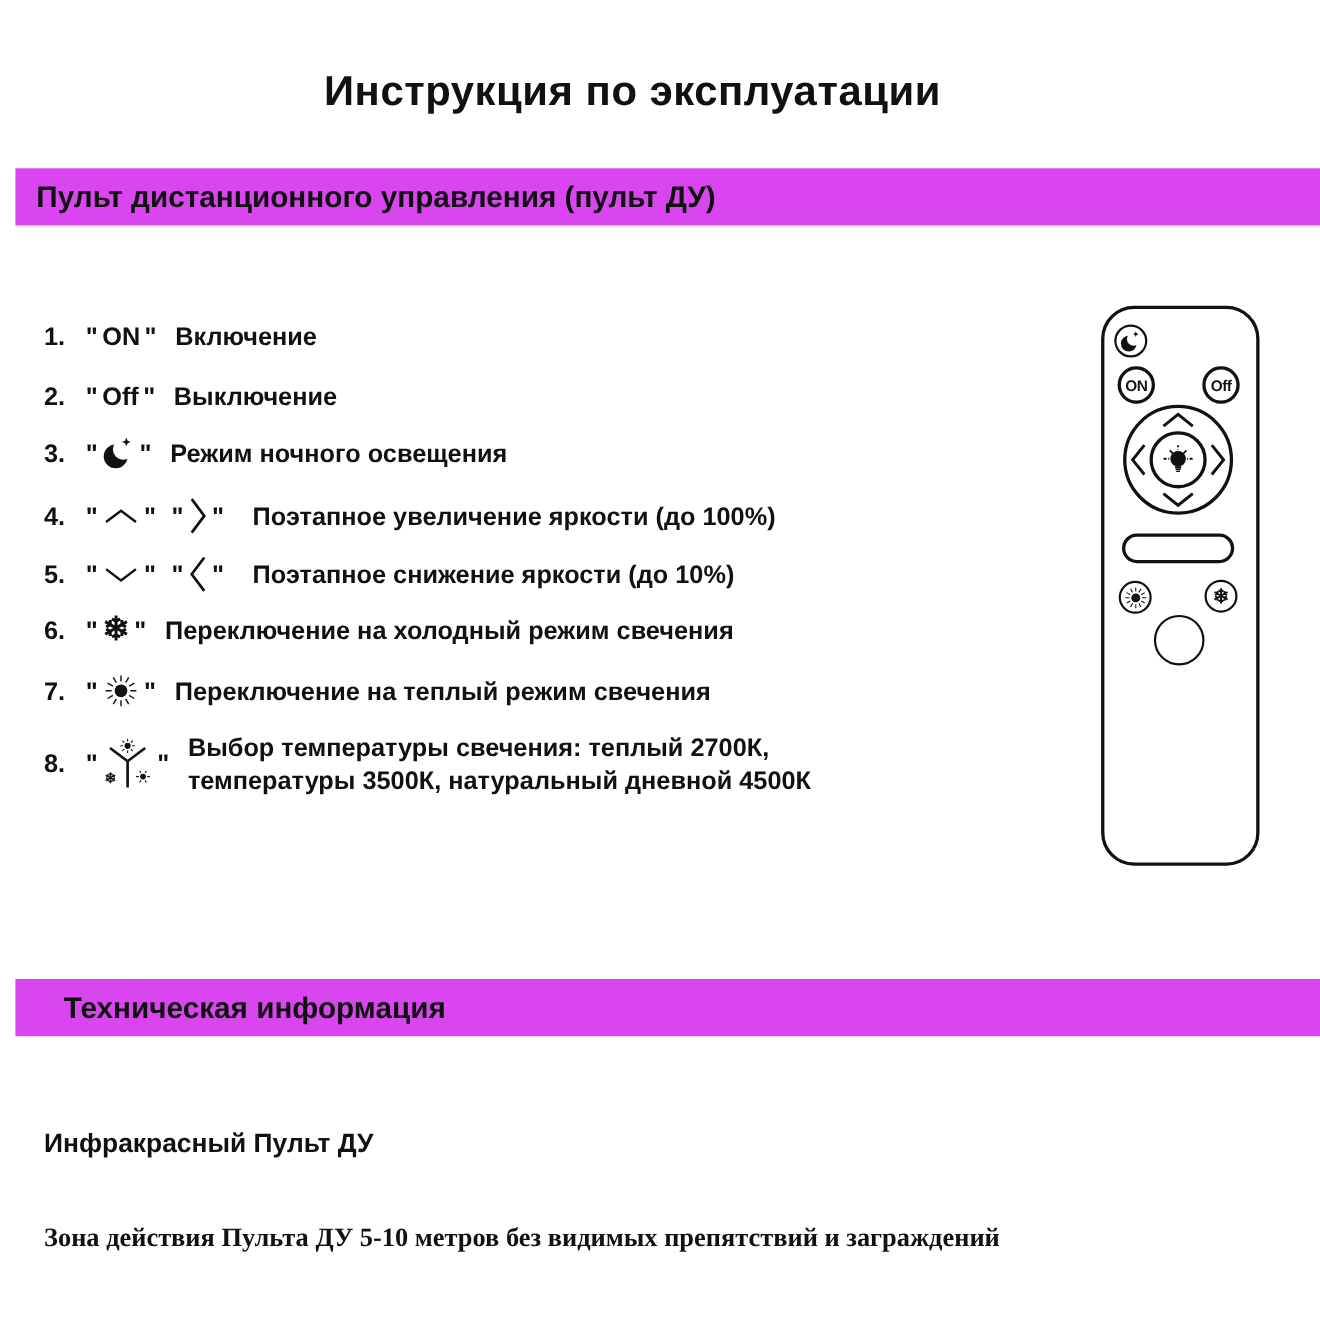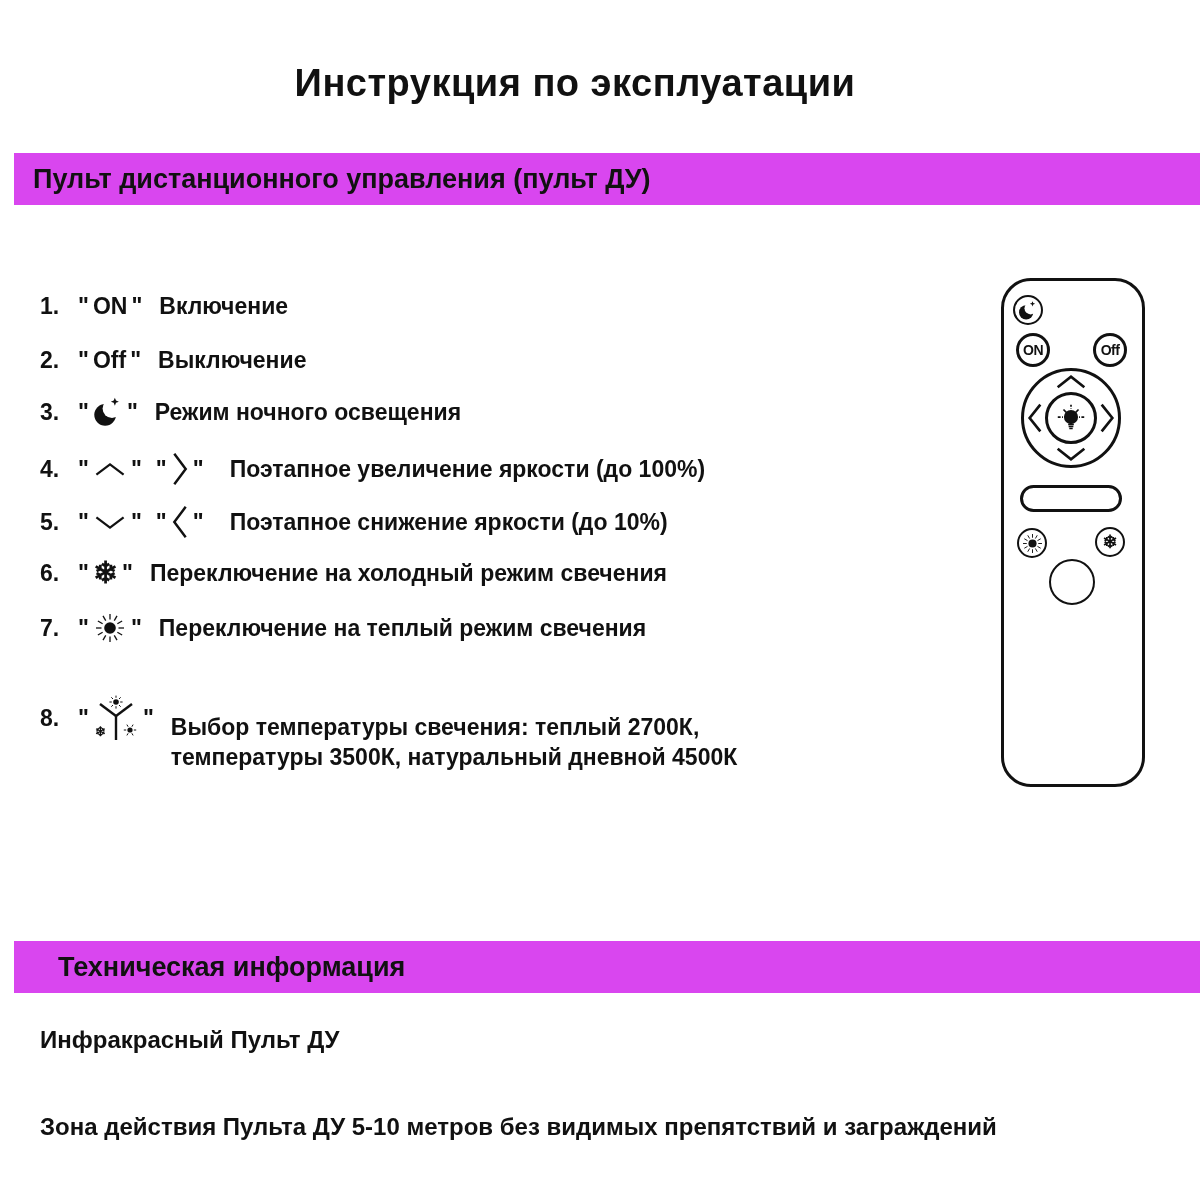--- a/index.html
+++ b/index.html
@@ -6,29 +6,29 @@
   .page{position:relative;width:1200px;height:1200px;background:#ffffff;
         font-family:"Liberation Sans",sans-serif;color:#111;overflow:hidden;}
 
   .title{position:absolute;top:62px;left:0;width:1150px;text-align:center;
          font-size:38px;font-weight:bold;letter-spacing:.5px;}
 
   .band{position:absolute;left:14px;right:0;height:52px;background:#d946ef;
         display:flex;align-items:center;padding-left:19px;box-sizing:border-box;
         font-size:27px;font-weight:bold;}
   #band-remote{top:153px;}
-  #band-tech{top:941px;padding-left:44px;}
+  #band-tech{top:890px;padding-left:44px;}
 
   .row{position:absolute;left:40px;display:flex;align-items:center;
        font-size:23px;font-weight:bold;white-space:nowrap;}
   .num{flex:0 0 auto;width:34px;}
   .q{margin:0 4px;}
   .qgap{margin-left:10px;}
   .lbl{margin-left:13px;}
-  .lbl-block{margin-left:13px;line-height:30px;white-space:nowrap;margin-top:48px;}
+  .lbl-block{margin-left:13px;line-height:30px;white-space:nowrap;}
   .icn{display:inline-flex;align-items:center;justify-content:center;}
   .snow-glyph{font-size:30px;font-weight:bold;line-height:1;}
 
   
   .remote{position:absolute;left:1001px;top:278px;width:144px;height:509px;
           border:3px solid #111;border-radius:30px;box-sizing:border-box;background:#fff;}
   .remote *{box-sizing:border-box;}
   .rbtn{position:absolute;border:3px solid #111;border-radius:50%;background:#fff;
         display:flex;align-items:center;justify-content:center;}
   .r-moon{left:9px;top:14px;width:30px;height:30px;border-width:2.5px;}
@@ -43,21 +43,21 @@
   .r-chev.left{left:3px;top:27px;}
   .r-chev.right{left:75px;top:27px;}
   .r-pill{position:absolute;left:16px;top:204px;width:102px;height:27px;border:3px solid #111;border-radius:14px;background:#fff;}
   .r-warm{left:13px;top:247px;width:30px;height:30px;border-width:2.5px;}
   .r-cold{left:91px;top:246px;width:30px;height:30px;border-width:2.5px;font-size:18px;font-weight:bold;}
   .r-extra{left:45px;top:278px;width:46px;height:46px;border-width:2.5px;}
 
   .tech-line{position:absolute;left:40px;font-size:24px;font-weight:bold;white-space:nowrap;}
   #tech-1{top:1026px;}
   #tech-2{top:1072px;}
-  #tech-3{top:1113px;}
+  #tech-3{top:1113px;font-family:Liberation Serif, serif;}
 </style>
 </head>
 <body>
 
 <div class="page">
 
   <div class="title">Инструкция по эксплуатации</div>
 
   <div class="band" id="band-remote">
     <span>Пульт дистанционного управления (пульт ДУ)</span>

